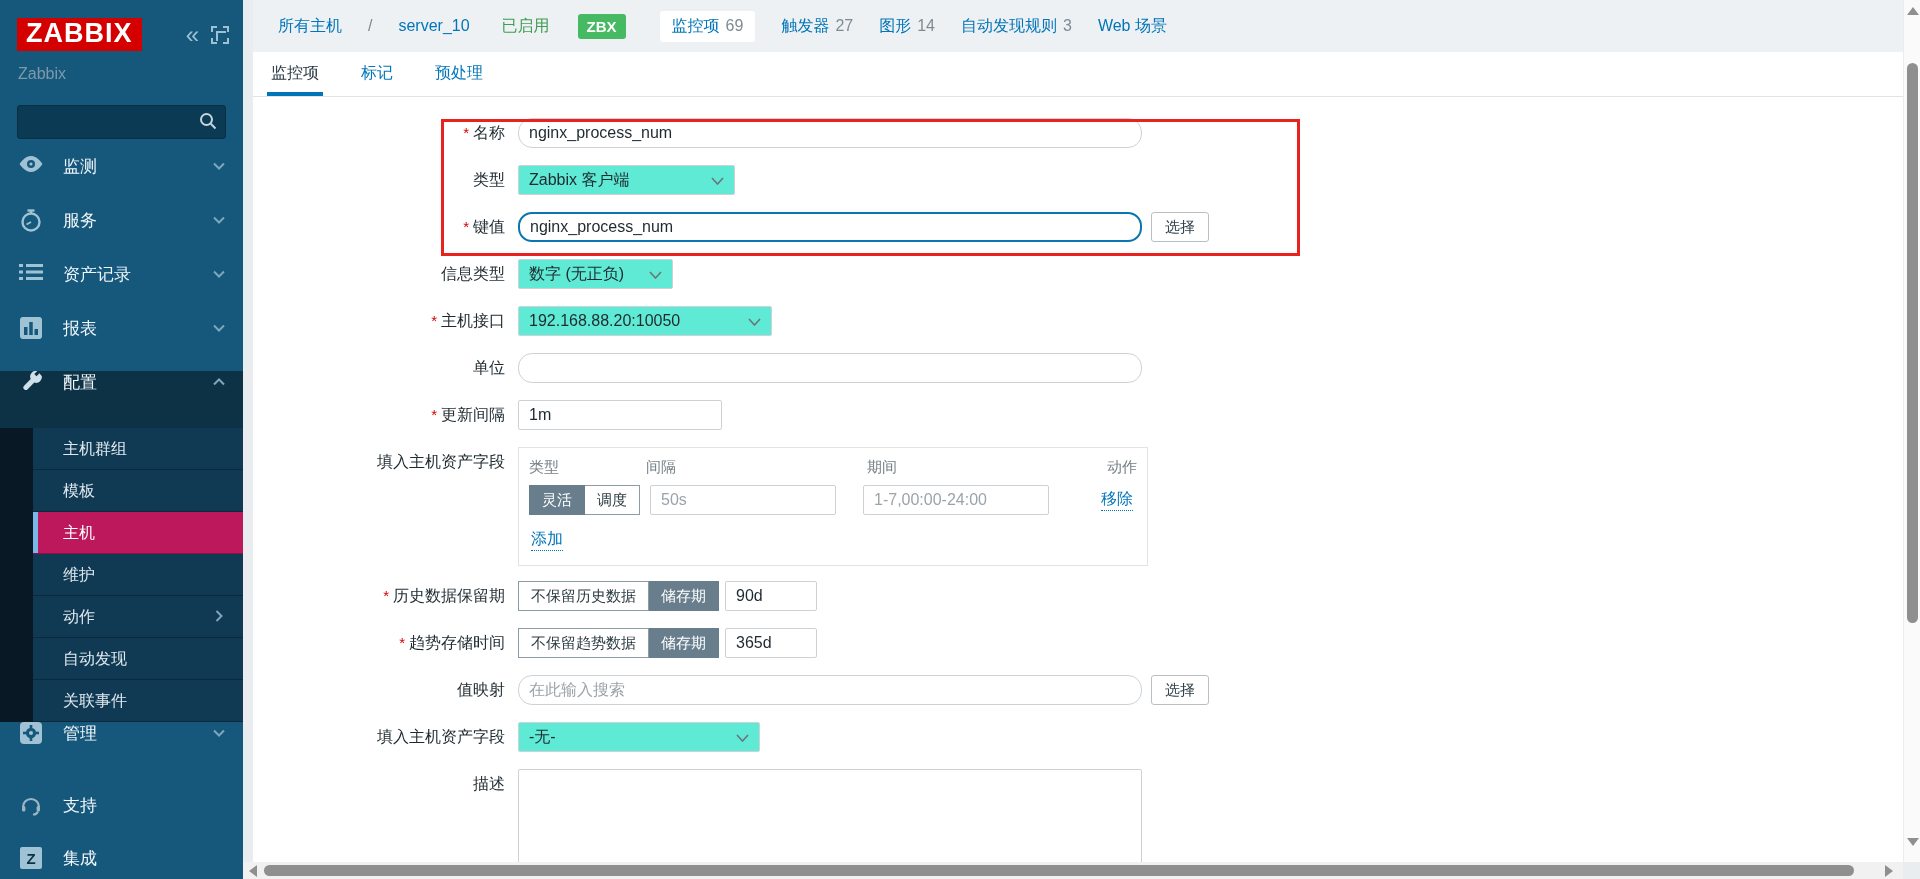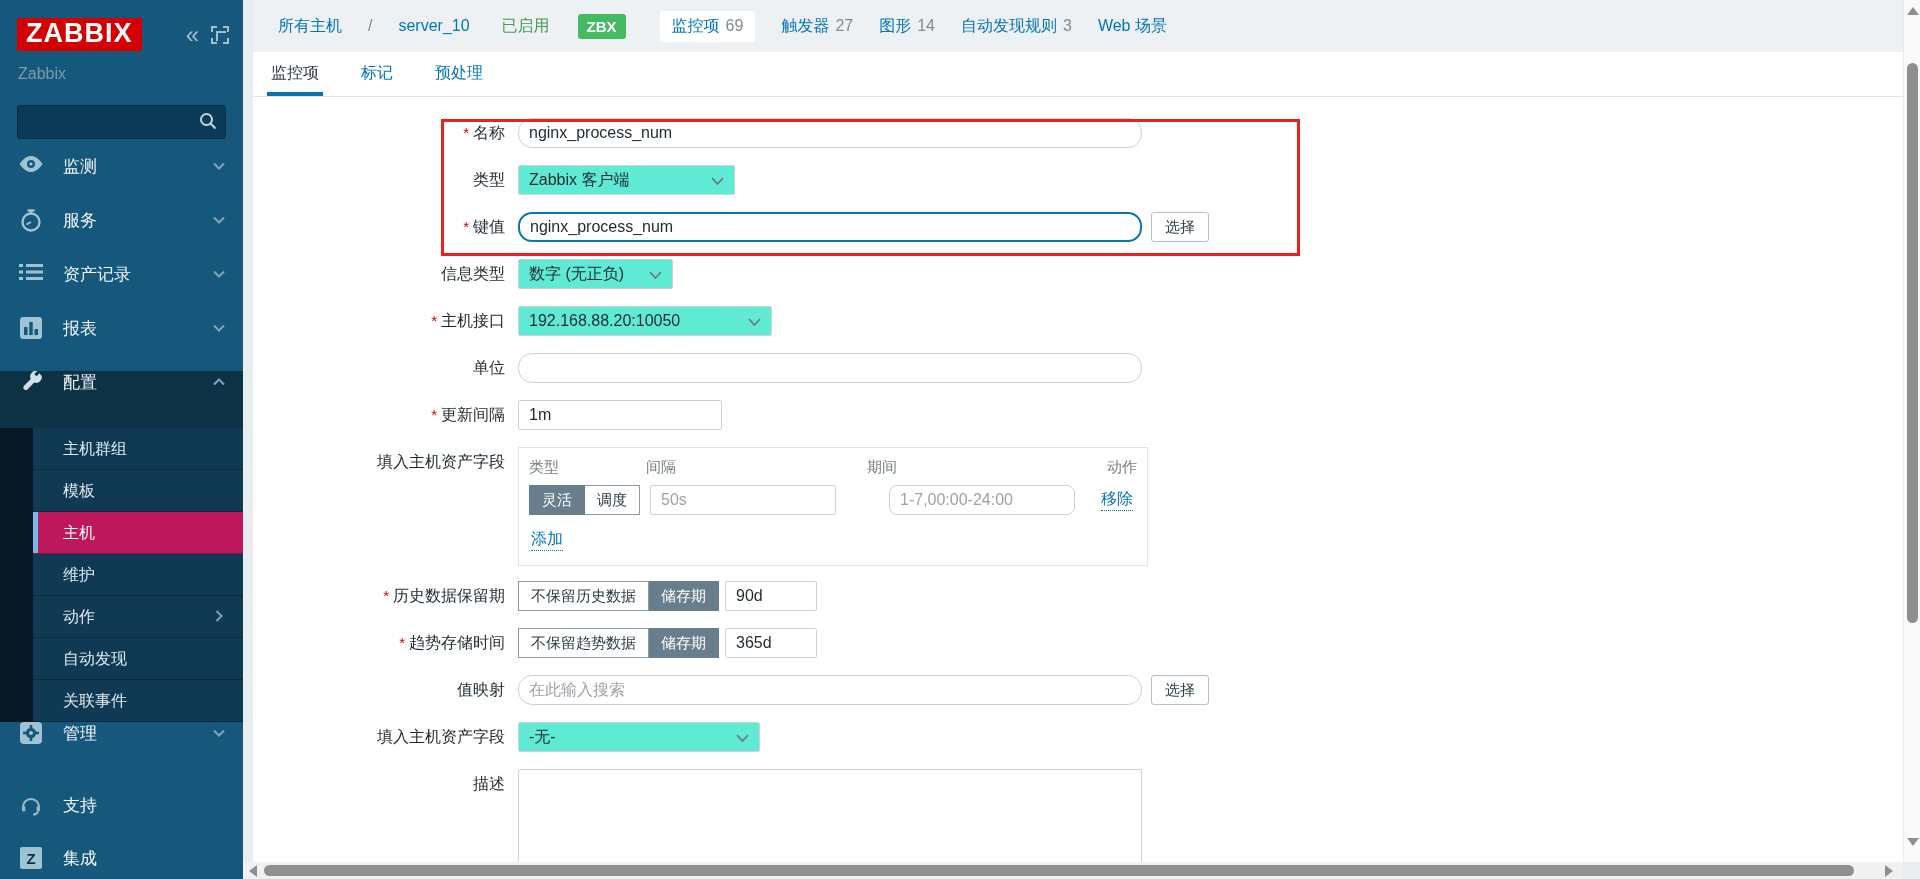--- a/index.html
+++ b/index.html
@@ -122,21 +122,21 @@
   .ih-type { width:117px; } .ih-interval { width:221px; } .ih-period { width:238px; } .ih-action { margin-left:auto; }
   .intervals-row { display:flex; align-items:center; }
   .seg-group { display:flex; }
   .seg-btn {
     height:30px; padding:0 12px; font-size:15px; display:flex; align-items:center;
     border:1px solid #8d9ba3; background:#ffffff; color:#2b3a42; cursor:pointer;
   }
   .seg-btn + .seg-btn { border-left:none; }
   .seg-btn.on { background:#687e8c; border-color:#687e8c; color:#ffffff; }
   .int-input { width:186px; margin-left:10px; }
-  .per-input { width:186px; margin-left:53px;border-radius:8px; }
+  .per-input { width:186px; margin-left:27px; }
   .link-dotted {
     color:#0275b8; font-size:16px; border-bottom:1px dotted #0275b8; cursor:pointer;
     margin-left:auto; margin-right:4px;
   }
   .add-link { display:inline-block; margin:14px 0 0 2px; color:#0275b8; font-size:16px;
     border-bottom:1px dotted #0275b8; cursor:pointer; }
   .store-input { width:92px; margin-left:6px; }
   .desc-area {
     width:624px; height:108px; border:1px solid #ccd2d6; border-radius:2px;
     resize:none; outline:none; font-size:16px; padding:6px 10px;

